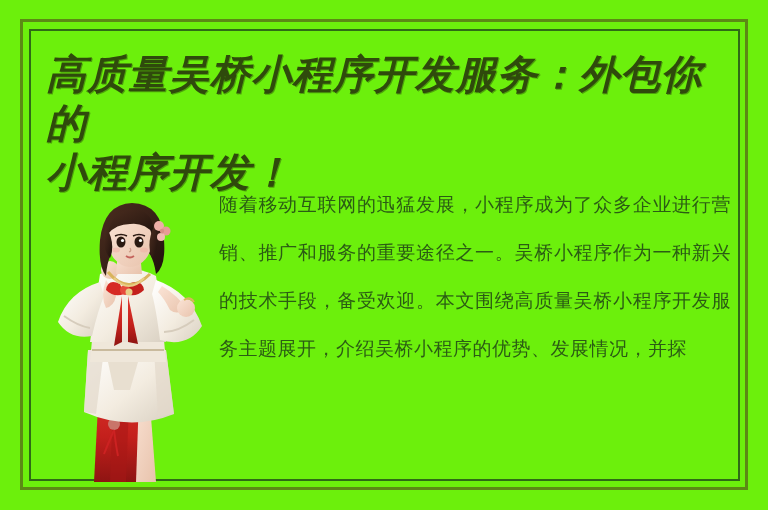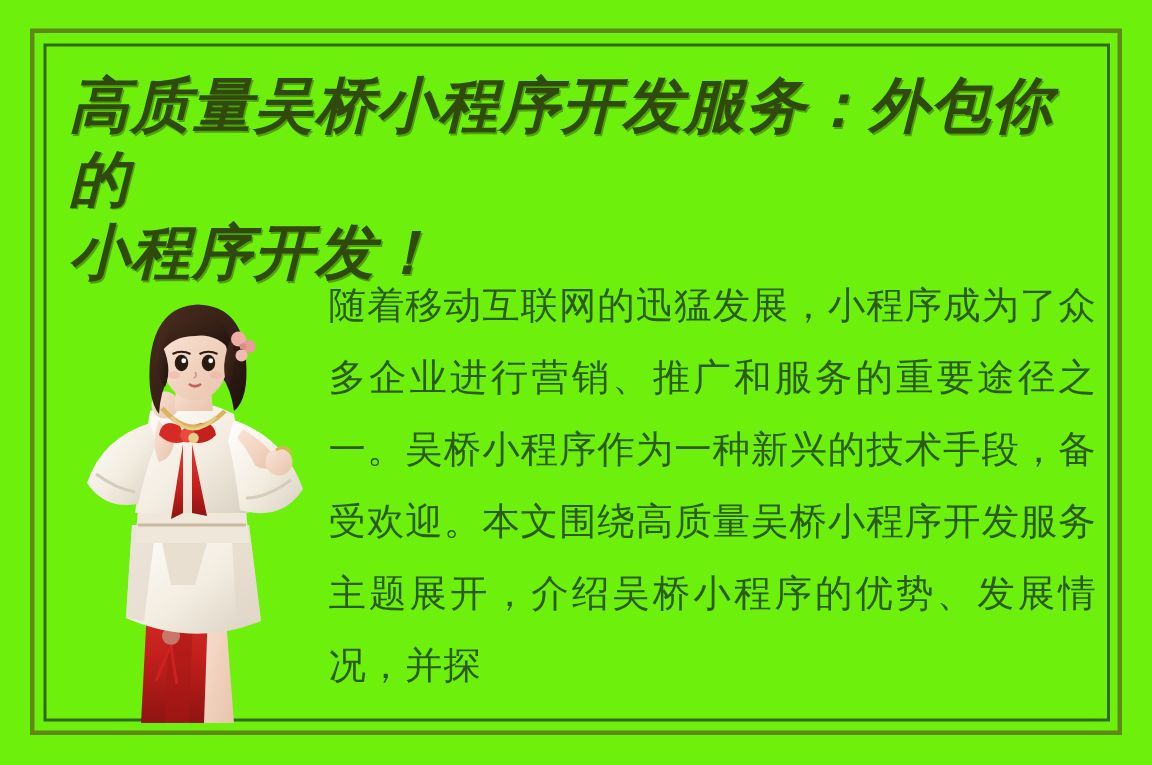--- a/index.html
+++ b/index.html
@@ -43,21 +43,21 @@
     pointer-events: none;
   }
 
   
   .headline {
     position: absolute;
     left: 46px;
     top: 50px;
     width: 690px;
     color: #2f4a0c;
-    font-family: Liberation Mono, monospace;
+    font-family: Liberation Serif, serif;
     font-weight: bold;
     font-size: 40px;
     line-height: 49px;
     letter-spacing: 1px;
     font-style: italic;
     text-shadow: 1px 1px 0 rgba(40,70,8,0.45);
     white-space: pre-line;
   }
 
   
@@ -72,21 +72,21 @@
   .illustration svg { display: block; }
 
   
   .body-copy {
     position: absolute;
     left: 219px;
     top: 180px;
     width: 512px;
     color: #2b5c14;
     font-family: "DejaVu Sans", "Liberation Sans", sans-serif;
-    font-size: 25px;
+    font-size: 19px;
     line-height: 48px;
     letter-spacing: 0.5px;
     text-align: justify;
     text-justify: inter-character;
     white-space: pre-line;
   }
 </style>
 </head>
 <body>
 

